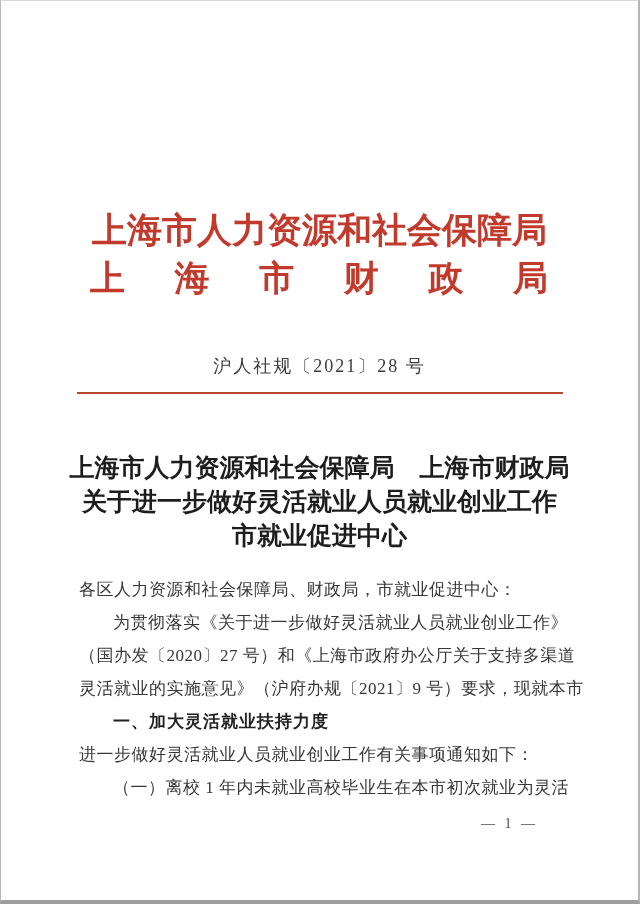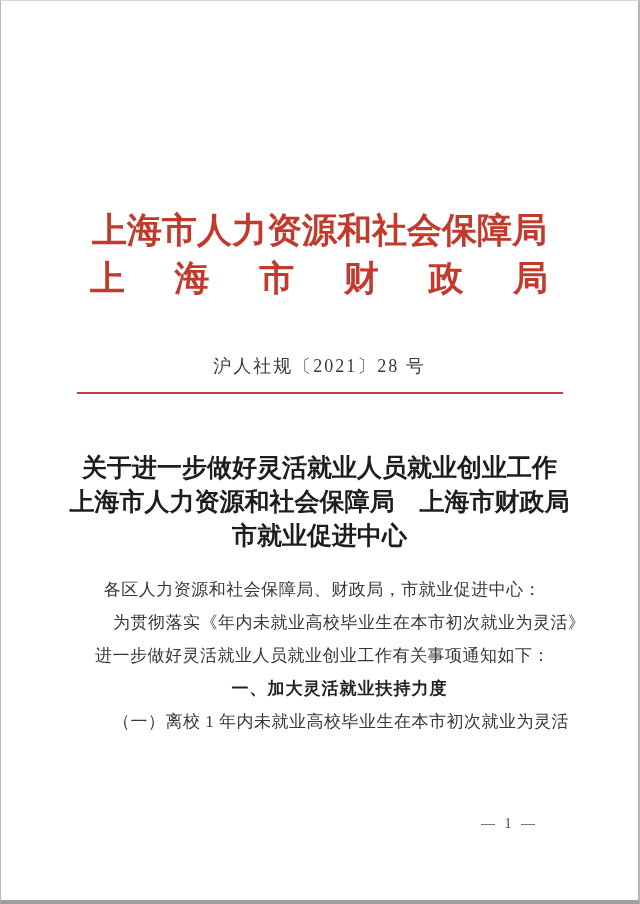--- a/index.html
+++ b/index.html
@@ -74,21 +74,21 @@
   .body-block {
     position: absolute;
     top: 572px;
     left: 78px;
     width: 487px;
     font-size: 17px;
     line-height: 33px;
     color: #373737;
     letter-spacing: 0.5px;
   }
-  .bline { white-space: nowrap; text-align: center; }
+  .bline { white-space: nowrap; }
   .indent { padding-left: 34px; }
   .heading {
     font-family: "Liberation Sans", "DejaVu Sans", sans-serif;
     font-weight: bold;
     color: #222222;
     letter-spacing: 1px;
   }
   .pagenum {
     position: absolute;
     top: 815px;
@@ -106,28 +106,30 @@
 
   <div class="agency agency-1">上海市人力资源和社会保障局</div>
 
   <div class="agency agency-2">上 海 市 财 政 局</div>
 
   <div class="docnum">沪人社规〔2021〕28 号</div>
 
   <div class="redline"></div>
 
   <div class="title">
+    <div>上海市人力资源和社会保障局　上海市财政局</div>
     <div>关于进一步做好灵活就业人员就业创业工作</div>
-    <div>上海市人力资源和社会保障局　上海市财政局</div>
     <div>市就业促进中心</div>
   </div>
 
   <div class="body-block">
     <div class="bline">各区人力资源和社会保障局、财政局，市就业促进中心：</div>
-    <div class="bline indent">为贯彻落实《年内未就业高校毕业生在本市初次就业为灵活》</div>
+    <div class="bline indent">为贯彻落实《关于进一步做好灵活就业人员就业创业工作》</div>
+    <div class="bline">（国办发〔2020〕27 号）和《上海市政府办公厅关于支持多渠道</div>
+    <div class="bline">灵活就业的实施意见》（沪府办规〔2021〕9 号）要求，现就本市</div>
+    <div class="bline indent heading">一、加大灵活就业扶持力度</div>
     <div class="bline">进一步做好灵活就业人员就业创业工作有关事项通知如下：</div>
-    <div class="bline indent heading">一、加大灵活就业扶持力度</div>
     <div class="bline indent">（一）离校 1 年内未就业高校毕业生在本市初次就业为灵活</div>
   </div>
 
   <div class="pagenum">— 1 —</div>
 
 </div>
 
 </body></html>

